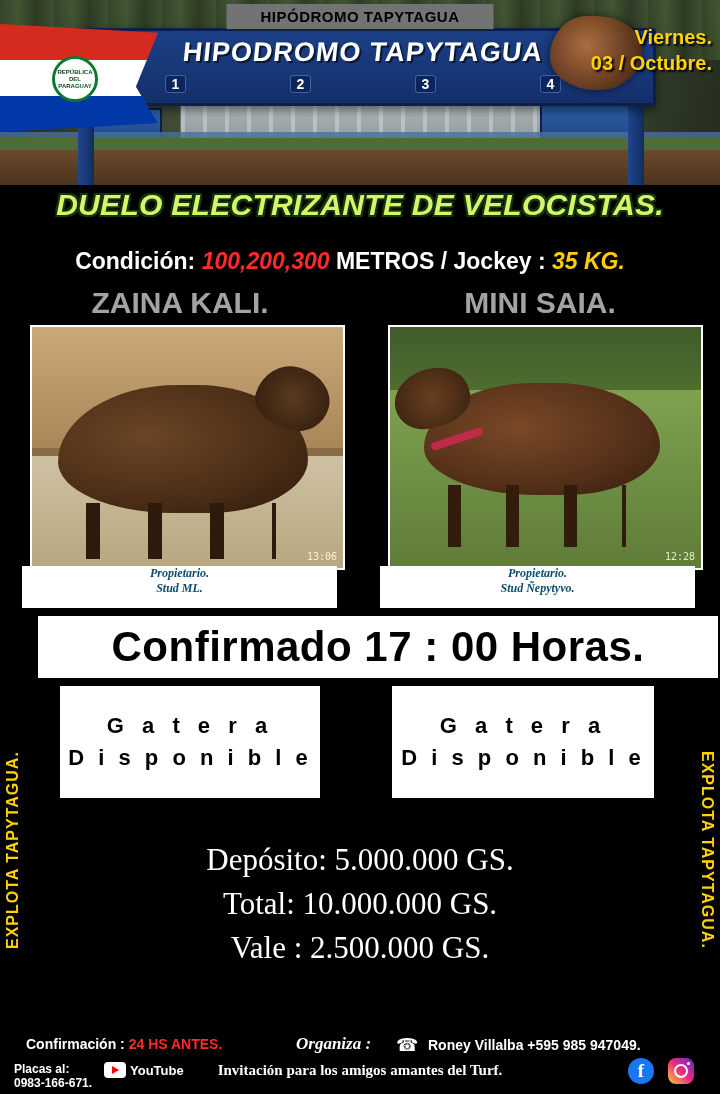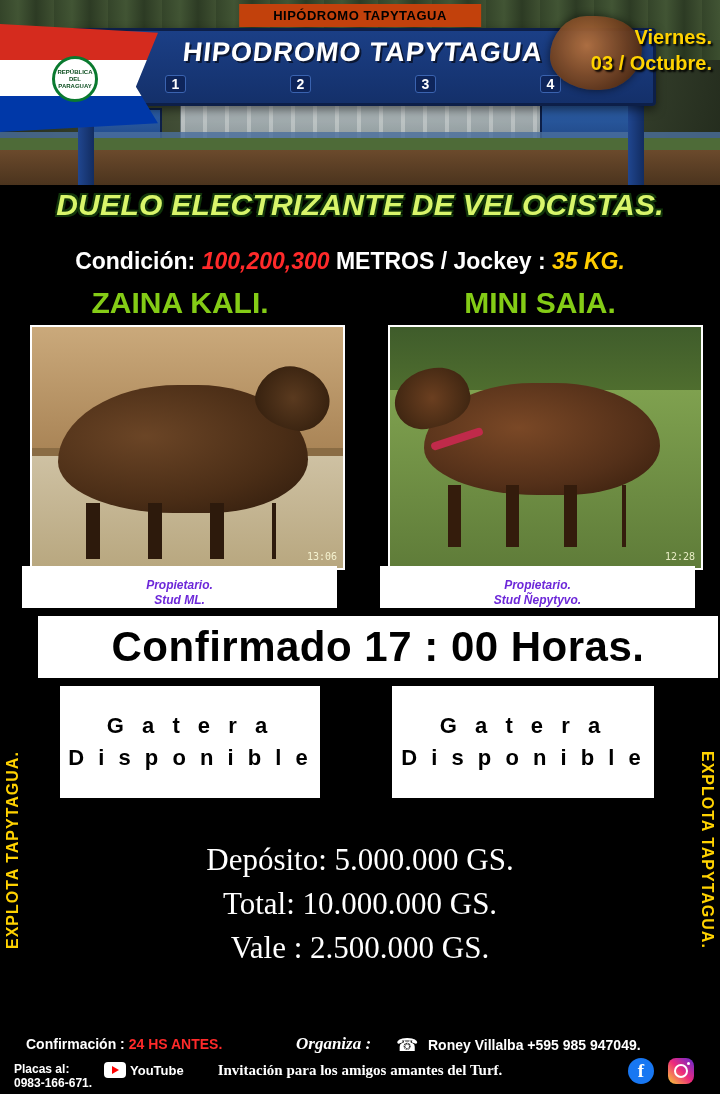--- a/index.html
+++ b/index.html
@@ -54,21 +54,21 @@
   }
   .flag-seal{
     position:absolute;left:52px;top:56px;width:40px;height:40px;border-radius:50%;
     background:#ffffff;border:3px solid #0a7a2f;
     display:flex;align-items:center;justify-content:center;
     font-size:6px;line-height:7px;color:#0a4d1e;text-align:center;font-weight:bold;
   }
 
   .title-chip{
     position:absolute;left:50%;top:4px;transform:translateX(-50%);
-    background:#c2410c;color:#000;font-weight:bold;font-size:13px;letter-spacing:.5px;
+    background:#737373;color:#000;font-weight:bold;font-size:15px;letter-spacing:.5px;
     padding:4px 34px;white-space:nowrap;
   }
   .date-box{
     position:absolute;right:8px;top:24px;text-align:right;
     color:#ffd200;font-weight:bold;font-size:20px;line-height:26px;
     text-shadow:2px 2px 2px #000;
   }
   .horse-head{
     position:absolute;right:78px;top:16px;width:92px;height:74px;
     background:radial-gradient(circle at 40% 40%, #b4713f, #5d3317 70%, #2c1709 100%);
@@ -91,21 +91,21 @@
   .cond{
     position:absolute;left:0;top:248px;width:700px;text-align:center;
     font-size:23px;font-weight:bold;color:#fff;white-space:nowrap;
   }
   .cond .num{color:#ff2a2a;font-style:italic;}
   .cond .kg{color:#ffcc00;font-style:italic;}
   .cond .slash{color:#fff;}
 
   
   .names{position:absolute;left:0;top:286px;width:720px;display:flex;}
-  .names .n{flex:1;text-align:center;font-size:30px;font-weight:bold;color:#84cc16;text-shadow:2px 2px 3px #000;}
+  .names .n{flex:1;text-align:center;font-size:30px;font-weight:bold;color:#a3a3a3;text-shadow:2px 2px 3px #000;}
 
   
   .photos{position:absolute;left:8px;top:325px;width:596px;height:245px;}
   .ph{position:absolute;top:0;width:315px;height:245px;border:2px solid #ffffff;box-sizing:border-box;overflow:hidden;}
   .ph.left{left:22px;background:linear-gradient(#d8c49a 0 55%, #b9a074 55% 100%);}
   .ph.right{left:380px;background:linear-gradient(#6f8f4a 0 28%, #7fa257 28% 100%);}
   .stall-wall{position:absolute;left:0;top:0;width:100%;height:52%;background:linear-gradient(#caa97b,#a98456);}
   .stall-floor{position:absolute;left:0;bottom:0;width:100%;height:48%;background:linear-gradient(#cfc2a4,#b8a77f);}
   .stall-rail{position:absolute;left:0;top:50%;width:100%;height:8px;background:#8a6c44;}
   .grass{position:absolute;left:0;bottom:0;width:100%;height:74%;background:linear-gradient(#7fa14f,#5f7c39);}
@@ -127,23 +127,23 @@
   }
   .horseB:after{content:"";position:absolute;left:-30px;top:-14px;width:76px;height:58px;
     background:radial-gradient(circle at 50% 50%, #6b3f20, #35200e);
     border-radius:52% 46% 50% 40%/56% 52% 44% 48%;transform:rotate(-14deg);}
   .halter{position:absolute;left:6px;top:52px;width:54px;height:8px;background:#c02a4a;transform:rotate(-18deg);border-radius:4px;}
   .legsB{position:absolute;left:58px;top:158px;width:178px;height:62px;
     background:repeating-linear-gradient(90deg,#341c0c 0 13px, transparent 13px 58px);}
   .ts{position:absolute;right:6px;bottom:6px;font-size:10px;color:#ffd;opacity:.85;font-family:"DejaVu Sans Mono", monospace;}
 
   .owner{
-    position:absolute;top:566px;height:42px;background:#fff;color:#6d28d9;
-    display:flex;flex-direction:column;align-items:center;justify-content:flex-end;
-    font-size:12px;font-style:italic;font-weight:bold;line-height:15px;
+    position:absolute;top:566px;height:42px;background:#fff;color:#0c4a6e;
+    display:flex;flex-direction:column;align-items:center;justify-content:flex-start;
+    font-size:12px;font-style:italic;font-weight:bold;line-height:15px;font-family:Liberation Serif, serif;
   }
   .owner.left{left:22px;width:315px;}
   .owner.right{left:380px;width:315px;}
 
   
   .confirm{
     position:absolute;left:38px;top:616px;width:680px;height:62px;background:#fff;color:#000;
     display:flex;align-items:center;justify-content:center;
     font-size:42px;font-weight:bold;letter-spacing:.5px;
   }

